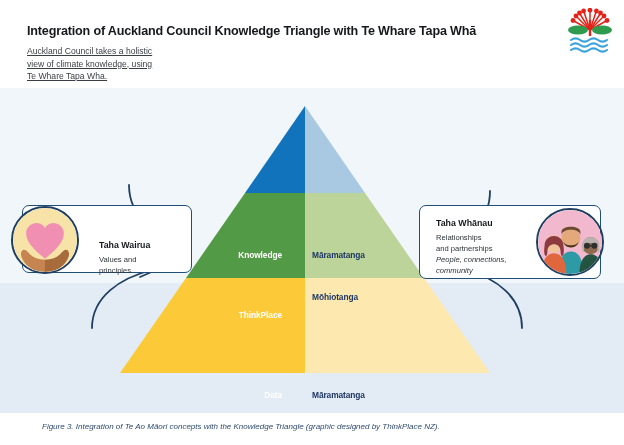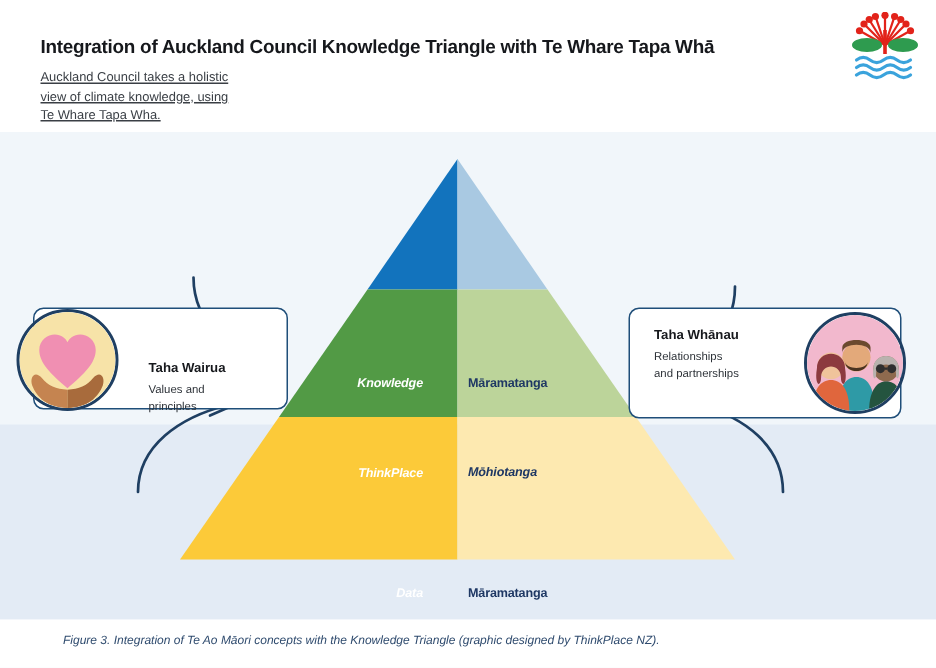--- a/index.html
+++ b/index.html
@@ -66,28 +66,28 @@
   .pyramid-layer { position: absolute; left: 0; top: 0; width: 624px; height: 325px; }
 
   
   .tri-label {
     position: absolute;
     font-size: 8.4px;
     font-weight: bold;
     white-space: nowrap;
     letter-spacing: -0.1px;
   }
-  .tri-label.en { color: #ffffff; text-align: right; font-style: italic; }
+  .tri-label.en { color: #ffffff; text-align: right; }
   .tri-label.mi { color: #1f3864; }
 
   .lbl-knowledge   { left: 196px; top: 162px; width: 86px; }
   .lbl-information { left: 176px; top: 222px; width: 106px; }
   .lbl-data        { left: 196px; top: 302px; width: 86px; }
   .lbl-maramatanga { left: 312px; top: 162px; }
-  .lbl-mohiotanga  { left: 312px; top: 221px; font-style: italic; }
+  .lbl-mohiotanga  { left: 312px; top: 204px; }
   .lbl-matauranga  { left: 312px; top: 302px; }
 
   
   .card {
     position: absolute;
     background: #ffffff;
     border: 1.6px solid #1f4e79;
     border-radius: 7px;
     box-sizing: border-box;
   }
@@ -229,20 +229,22 @@
     <circle cx="34" cy="34" r="34" fill="#f7e3a8"></circle>
     <path d="M34 54 C22 44, 14 36, 14 27 C14 20, 20 16, 25 16 C29.5 16, 33 19, 34 21.5 C35 19, 38.5 16, 43 16 C48 16, 54 20, 54 27 C54 36, 46 44, 34 54 Z" fill="#f08fb2"></path>
     <path d="M34 55 C26 55, 20 52, 16 47 C11 41, 7 46, 9 52 C12 60, 20 68, 34 68 Z" fill="#c58450"></path>
     <path d="M34 55 C42 55, 48 52, 52 47 C57 41, 61 46, 59 52 C56 60, 48 68, 34 68 Z" fill="#a86b3c"></path>
   </svg>
 
   <div class="card" id="card-whanau"></div>
   <div class="card-title" style="left:436px; top:130px;">Taha Whānau</div>
   <div class="card-body" style="left:436px; top:145px;">Relationships
 and partnerships</div>
+  <div class="card-body it" style="left:436px; top:167px;">People, connections,
+community</div>
 
   <svg class="avatar" id="avatar-whanau" viewBox="0 0 68 68">
     <circle cx="34" cy="34" r="34" fill="#f2b8cd"></circle>
 
     <path d="M22 68 C22 50, 28 44, 35 44 C42 44, 48 50, 48 68 Z" fill="#2e9aa6"></path>
     <circle cx="35" cy="30" r="10" fill="#e3a97a"></circle>
     <path d="M25 27 C25 19, 45 19, 45 27 L45 23 C45 16, 25 16, 25 23 Z" fill="#6b4a2f"></path>
     <path d="M27 33 C27 42, 43 42, 43 33 C43 39, 27 39, 27 33 Z" fill="#4a3320"></path>
 
     <path d="M4 68 C4 52, 10 46, 17 46 C24 46, 30 52, 30 68 Z" fill="#e0663d"></path>

